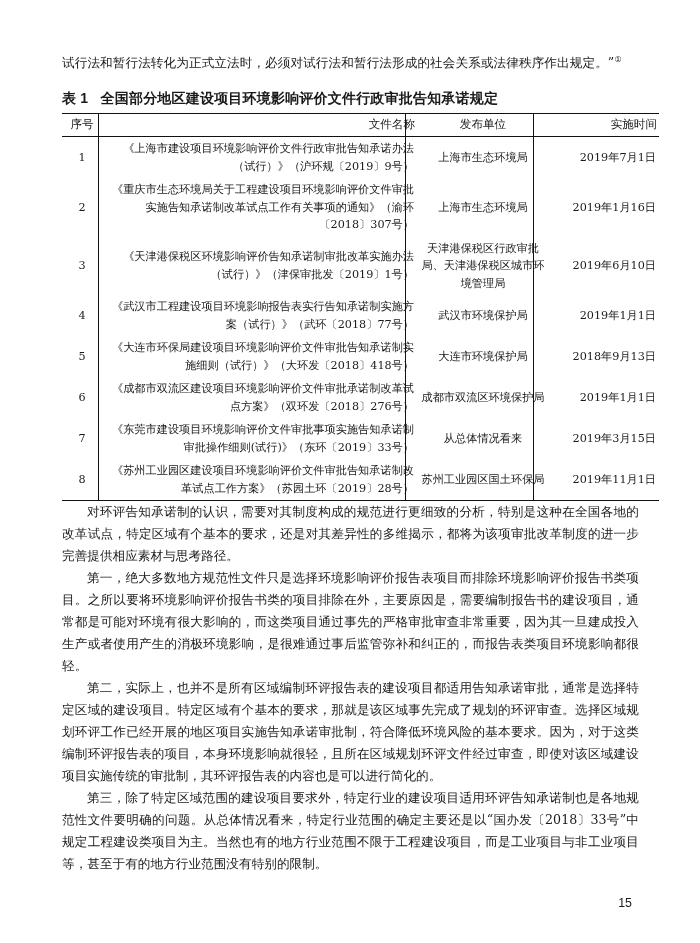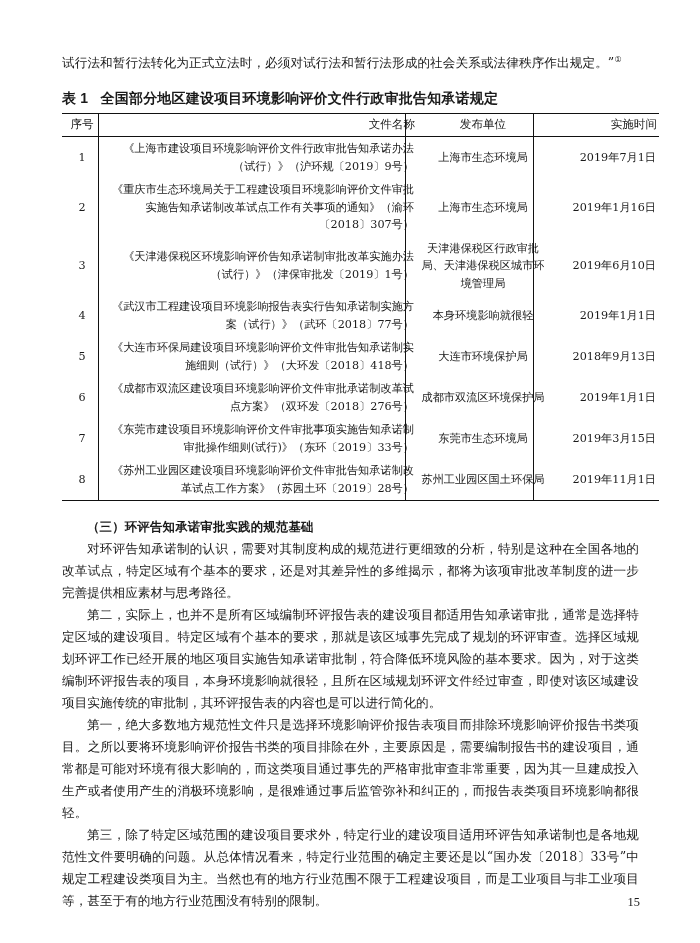--- a/index.html
+++ b/index.html
@@ -101,24 +101,24 @@
     text-align: justify;
     text-justify: inter-ideograph;
     text-indent: 25px;
     margin: 0;
     letter-spacing: 0.05px;
   }
 
   
   .page-number {
     position: absolute;
-    right: 60px;
+    right: 68px;
     bottom: 33px;
     font-size: 12.4px;
-    font-family: Liberation Serif, serif;
+    font-family: Liberation Sans, sans-serif;
   }
 </style>
 </head>
 <body>
 
 <div class="page">
   <div class="content">
 
     <div class="lead-para"><span>试行法和暂行法转化为正式立法时，必须对试行法和暂行法形成的社会关系或法律秩序作出规定。”</span><span class="sup-ref">①</span></div>
 
@@ -151,57 +151,56 @@
           </tr>
           <tr>
             <td class="col-no">3</td>
             <td class="col-name">《天津港保税区环境影响评价告知承诺制审批改革实施办法（试行）》（津保审批发〔2019〕1号）</td>
             <td class="col-org">天津港保税区行政审批局、天津港保税区城市环境管理局</td>
             <td class="col-date">2019年6月10日</td>
           </tr>
           <tr>
             <td class="col-no">4</td>
             <td class="col-name">《武汉市工程建设项目环境影响报告表实行告知承诺制实施方案（试行）》（武环〔2018〕77号）</td>
-            <td class="col-org">本身环境影响就很轻</td>
+            <td class="col-org">武汉市环境保护局</td>
             <td class="col-date">2019年1月1日</td>
           </tr>
           <tr>
             <td class="col-no">5</td>
             <td class="col-name">《大连市环保局建设项目环境影响评价文件审批告知承诺制实施细则（试行）》（大环发〔2018〕418号）</td>
             <td class="col-org">大连市环境保护局</td>
             <td class="col-date">2018年9月13日</td>
           </tr>
           <tr>
             <td class="col-no">6</td>
             <td class="col-name">《成都市双流区建设项目环境影响评价文件审批承诺制改革试点方案》（双环发〔2018〕276号）</td>
             <td class="col-org">成都市双流区环境保护局</td>
             <td class="col-date">2019年1月1日</td>
           </tr>
           <tr>
             <td class="col-no">7</td>
             <td class="col-name">《东莞市建设项目环境影响评价文件审批事项实施告知承诺制审批操作细则(试行)》（东环〔2019〕33号）</td>
-            <td class="col-org">东莞市生态环境局</td>
+            <td class="col-org">从总体情况看来</td>
             <td class="col-date">2019年3月15日</td>
           </tr>
           <tr>
             <td class="col-no">8</td>
             <td class="col-name">《苏州工业园区建设项目环境影响评价文件审批告知承诺制改革试点工作方案》（苏园土环〔2019〕28号）</td>
             <td class="col-org">苏州工业园区国土环保局</td>
             <td class="col-date">2019年11月1日</td>
           </tr>
         </tbody>
       </table>
       <div class="vline" style="left:36px; top:0; bottom:0;"></div>
       <div class="vline" style="left:343px; top:0; bottom:0;"></div>
       <div class="vline" style="left:471px; top:0; bottom:0;"></div>
     </div>
 
-    <div class="section-heading">（三）环评告知承诺审批实践的规范基础</div>
 
     <p class="body-para">对环评告知承诺制的认识，需要对其制度构成的规范进行更细致的分析，特别是这种在全国各地的改革试点，特定区域有个基本的要求，还是对其差异性的多维揭示，都将为该项审批改革制度的进一步完善提供相应素材与思考路径。</p>
+    <p class="body-para">第一，绝大多数地方规范性文件只是选择环境影响评价报告表项目而排除环境影响评价报告书类项目。之所以要将环境影响评价报告书类的项目排除在外，主要原因是，需要编制报告书的建设项目，通常都是可能对环境有很大影响的，而这类项目通过事先的严格审批审查非常重要，因为其一旦建成投入生产或者使用产生的消极环境影响，是很难通过事后监管弥补和纠正的，而报告表类项目环境影响都很轻。</p>
     <p class="body-para">第二，实际上，也并不是所有区域编制环评报告表的建设项目都适用告知承诺审批，通常是选择特定区域的建设项目。特定区域有个基本的要求，那就是该区域事先完成了规划的环评审查。选择区域规划环评工作已经开展的地区项目实施告知承诺审批制，符合降低环境风险的基本要求。因为，对于这类编制环评报告表的项目，本身环境影响就很轻，且所在区域规划环评文件经过审查，即使对该区域建设项目实施传统的审批制，其环评报告表的内容也是可以进行简化的。</p>
-    <p class="body-para">第一，绝大多数地方规范性文件只是选择环境影响评价报告表项目而排除环境影响评价报告书类项目。之所以要将环境影响评价报告书类的项目排除在外，主要原因是，需要编制报告书的建设项目，通常都是可能对环境有很大影响的，而这类项目通过事先的严格审批审查非常重要，因为其一旦建成投入生产或者使用产生的消极环境影响，是很难通过事后监管弥补和纠正的，而报告表类项目环境影响都很轻。</p>
     <p class="body-para">第三，除了特定区域范围的建设项目要求外，特定行业的建设项目适用环评告知承诺制也是各地规范性文件要明确的问题。从总体情况看来，特定行业范围的确定主要还是以“国办发〔2018〕33号”中规定工程建设类项目为主。当然也有的地方行业范围不限于工程建设项目，而是工业项目与非工业项目等，甚至于有的地方行业范围没有特别的限制。</p>
 
   </div>
 
   <div class="page-number">15</div>
 </div>
 
 </body></html>

